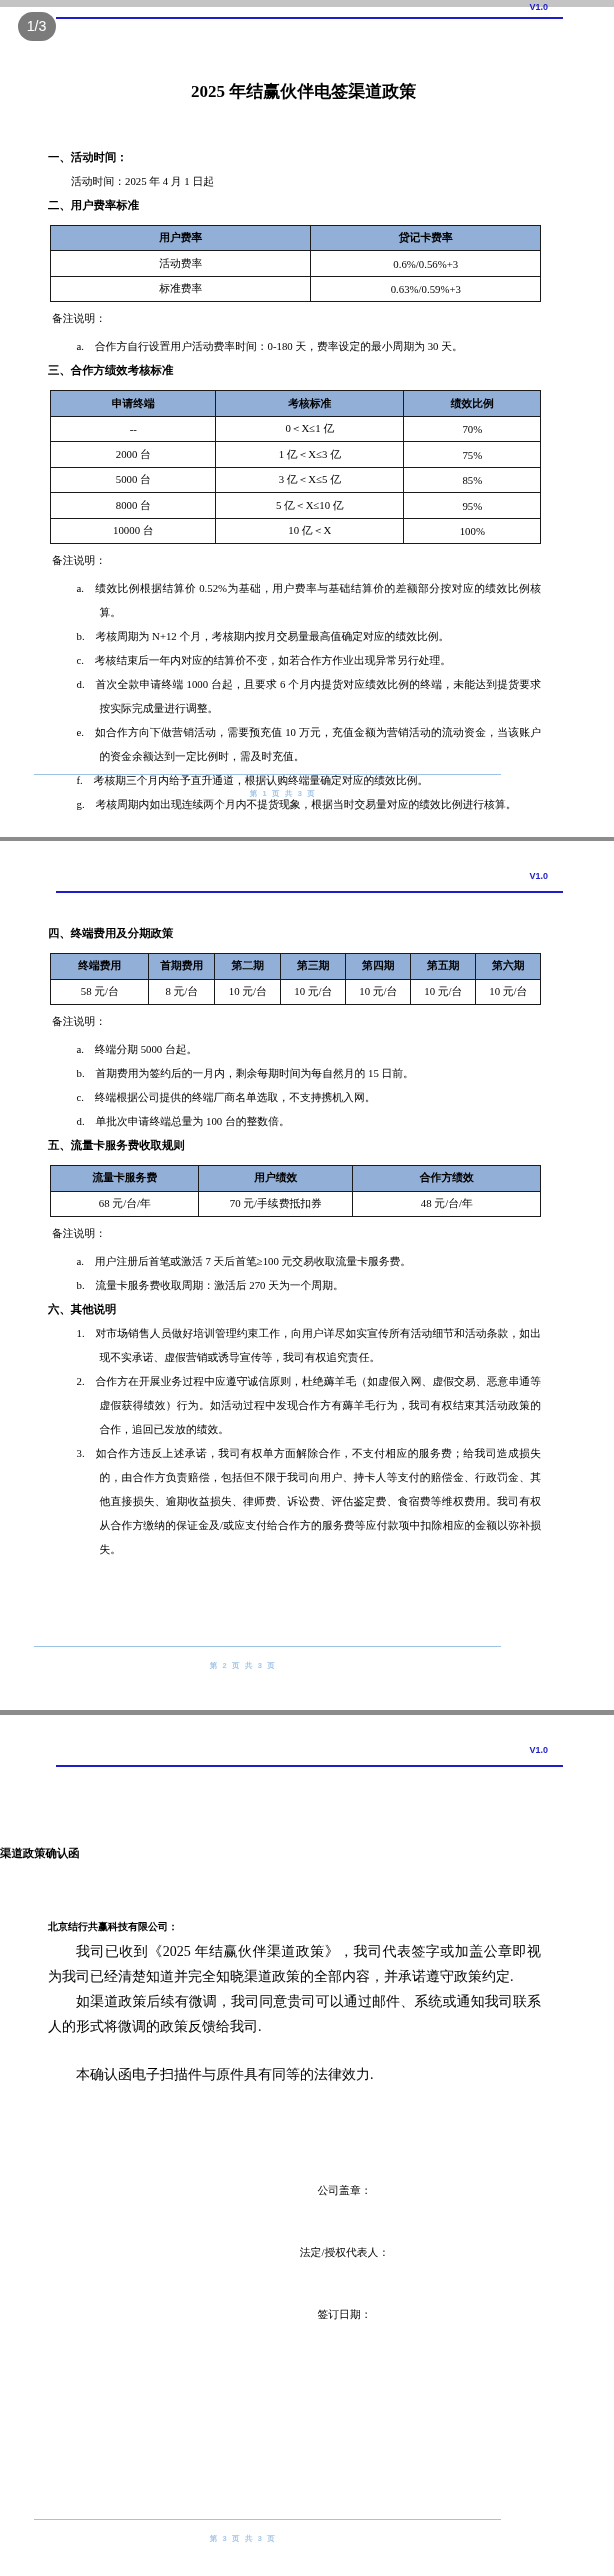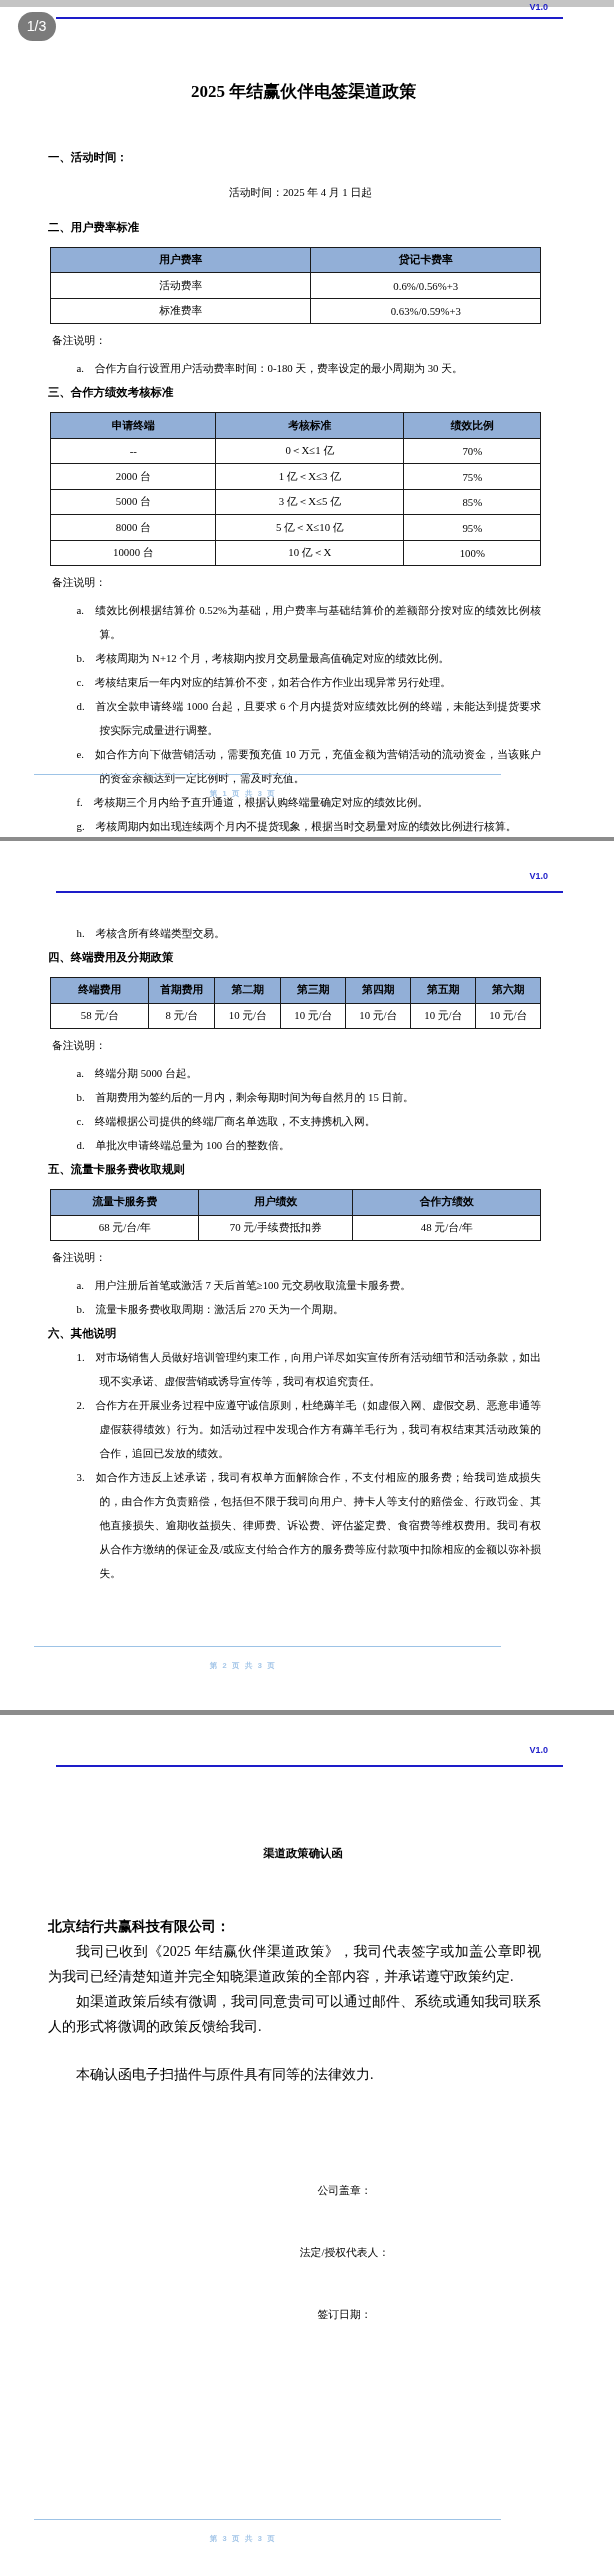--- a/index.html
+++ b/index.html
@@ -17,35 +17,35 @@
   }
   .version{
     position:absolute;left:0;width:548px;text-align:right;line-height:11.4px;
     font-family:"Liberation Sans",sans-serif;font-weight:bold;font-size:9px;color:#1d1dc9;
   }
   .header-rule{position:absolute;left:56px;width:507px;height:2.3px;background:#1d1dc9;}
   .doc-title{position:absolute;left:0;top:73px;width:607px;text-align:center;
     font-size:17px;font-weight:bold;line-height:23px;}
   .content{position:absolute;left:48px;width:493px;font-size:10.8px;}
   .sec{font-size:11.4px;font-weight:bold;margin:0;line-height:24px;}
-  .line{margin:11px;line-height:24px;text-align:center;}
+  .line{margin:0;line-height:24px;}
   .notes-label{margin:4px;line-height:24px;}
   .note{margin:0 0 0 28.5px;padding-left:23px;text-indent:-23px;line-height:24px;text-align:justify;}
   .doc-table{border-collapse:collapse;table-layout:fixed;width:489px;margin:8px 0 3.4px 2.3px;
     border:1.1px solid #1a1a1a;}
   .doc-table th,.doc-table td{border:0.6px solid #1a1a1a;height:24.5px;text-align:center;
     vertical-align:middle;font-size:10.8px;padding:0 1.1px;}
   .doc-table thead th{background:#92afd7;font-weight:bold;border-bottom:1.1px solid #1a1a1a;}
   .footer-rule{position:absolute;left:34px;width:467px;height:1.1px;background:#9dc3e6;}
   .footer-text{position:absolute;left:0;width:486px;text-align:center;line-height:11.4px;
     font-family:"Liberation Sans",sans-serif;font-size:7.4px;font-weight:bold;
     letter-spacing:1.7px;color:#a4c6e8;}
-  .letter-title{position:absolute;left:0;top:126px;width:606px;text-align:center;
+  .letter-title{position:absolute;left:0;top:126px;width:606px;text-align:left;
     font-size:11.4px;font-weight:bold;line-height:24px;}
-  .salutation{position:absolute;left:48px;top:200px;font-size:14px;font-weight:bold;line-height:24px;margin:0;}
+  .salutation{position:absolute;left:48px;top:200px;font-size:10px;font-weight:bold;line-height:24px;margin:0;}
   .letter-body{position:absolute;left:48px;top:224px;width:493px;font-size:14px;}
   .letter-body p{margin:0;line-height:25px;text-indent:2em;text-align:justify;}
   .letter-body p.gap{margin-top:23px;}
   .signature{position:absolute;left:276px;top:463px;width:137px;text-align:center;font-size:10.8px;}
   .signature p{margin:0 0 38px 0;line-height:24px;}
 </style>
 </head>
 <body>
 
 <div class="top-strip"></div>
@@ -138,31 +138,30 @@
     <p class="note">a. 绩效比例根据结算价 0.52%为基础，用户费率与基础结算价的差额部分按对应的绩效比例核算。</p>
     <p class="note">b. 考核周期为 N+12 个月，考核期内按月交易量最高值确定对应的绩效比例。</p>
     <p class="note">c. 考核结束后一年内对应的结算价不变，如若合作方作业出现异常另行处理。</p>
     <p class="note">d. 首次全款申请终端 1000 台起，且要求 6 个月内提货对应绩效比例的终端，未能达到提货要求按实际完成量进行调整。</p>
     <p class="note">e. 如合作方向下做营销活动，需要预充值 10 万元，充值金额为营销活动的流动资金，当该账户的资金余额达到一定比例时，需及时充值。</p>
     <p class="note">f. 考核期三个月内给予直升通道，根据认购终端量确定对应的绩效比例。</p>
     <p class="note">g. 考核周期内如出现连续两个月内不提货现象，根据当时交易量对应的绩效比例进行核算。</p>
   </div>
 
   <div class="footer-rule" style="top:767px;"></div>
-  <div class="footer-text" style="top:781px;">第 1 页 共 3 页</div>
+  <div class="footer-text" style="top:781px;padding-left:40px;">第 1 页 共 3 页</div>
 </div>
 
 <div class="page-sep" style="top:837px;"></div>
 
 <div class="page" style="top:841px;height:869px;">
   <div class="version" style="top:30px;">V1.0</div>
   <div class="header-rule" style="top:50px;"></div>
 
   <div class="content" style="top:80px;">
-    <p class="note">h. 考核含所有终端类型交易。</p>
     <p class="sec">四、终端费用及分期政策</p>
 
     <table class="doc-table">
       <colgroup>
         <col style="width:98px">
           <col style="width:66px">
           <col style="width:66px">
         <col style="width:65px">
           <col style="width:65px">
           <col style="width:65px">

